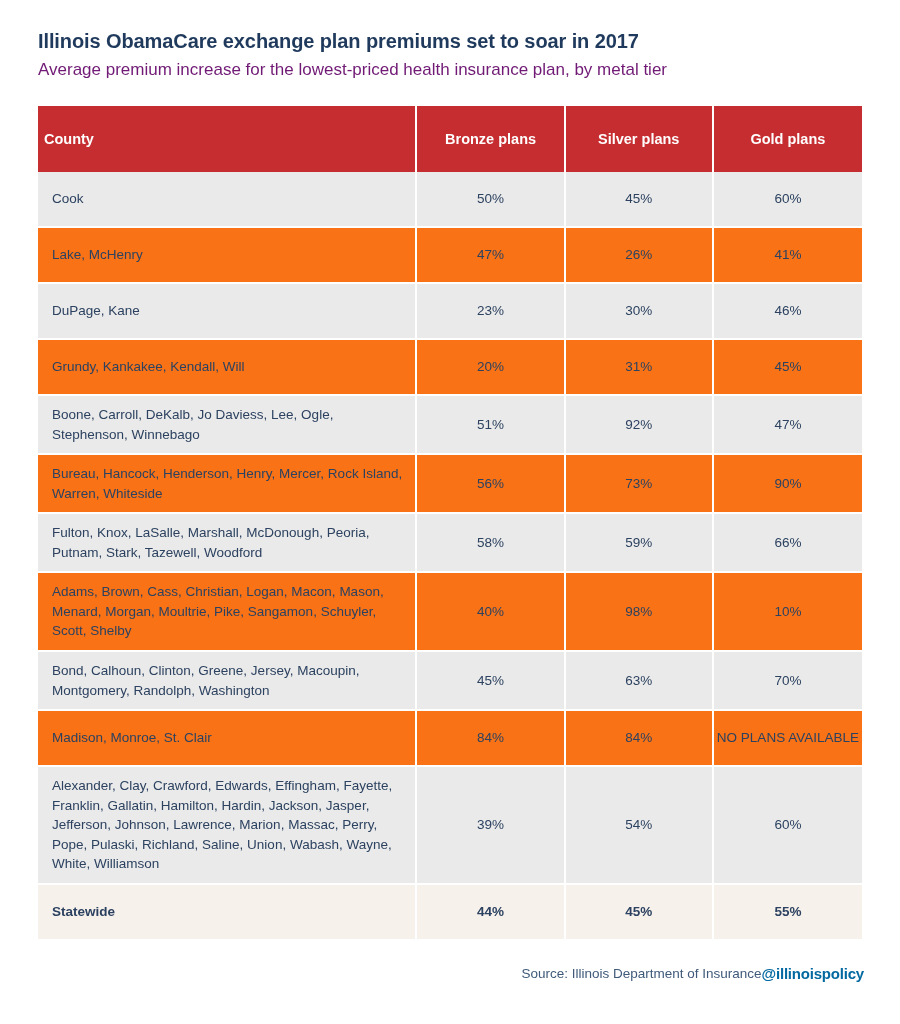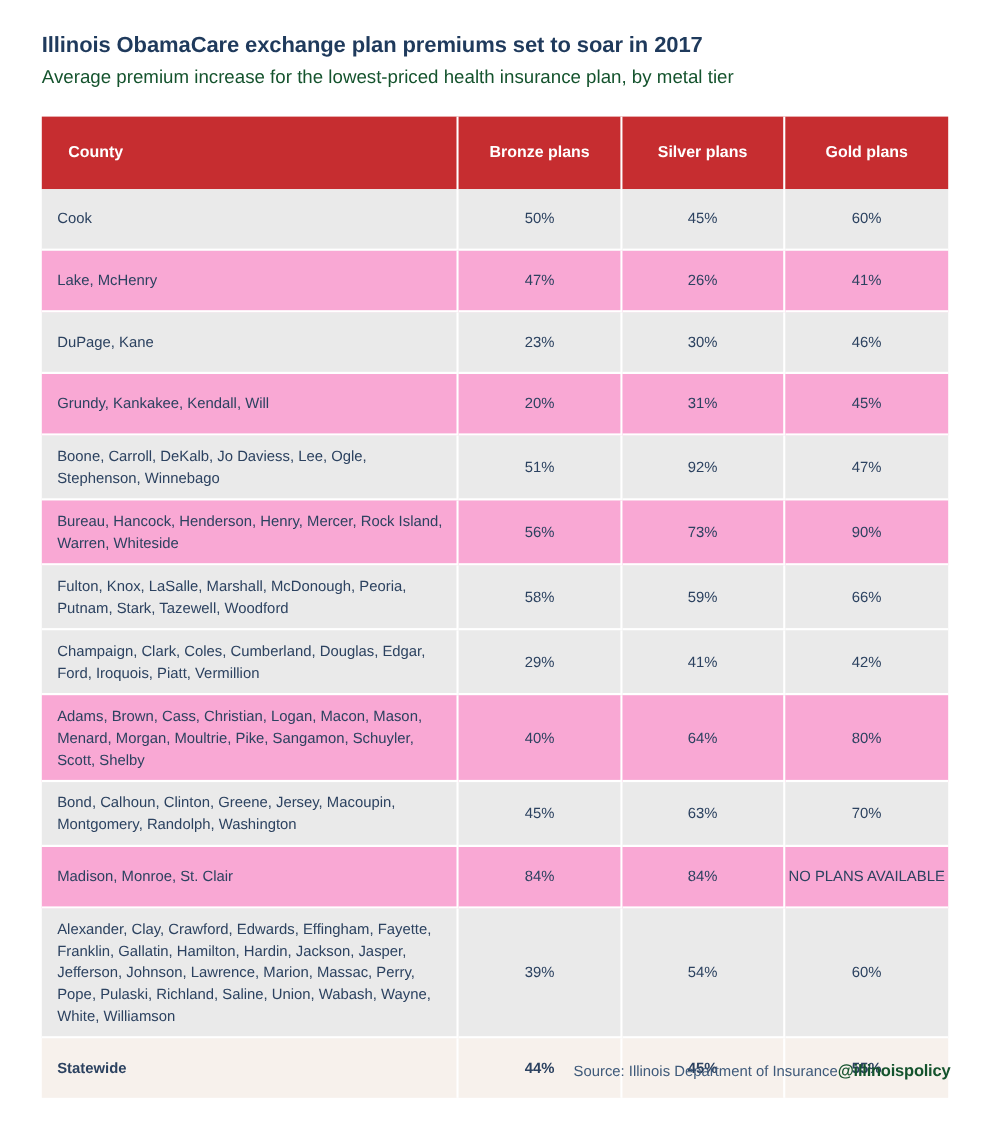--- a/index.html
+++ b/index.html
@@ -29,21 +29,21 @@
     font-size: 20px;
     font-weight: bold;
     color: #1f3a5c;
     letter-spacing: -0.1px;
     line-height: 1.3;
     margin: 0;
   }
   .subtitle {
     font-size: 17px;
     font-weight: normal;
-    color: #14532d;
+    color: #701a75;
     line-height: 1.35;
     margin: 5px 0 0 0;
   }
   .table-wrap {
     margin-top: 24px;
   }
   table.premium-table {
     width: 824px;
     border-collapse: separate;
     border-spacing: 0;
@@ -56,21 +56,21 @@
     color: #ffffff;
     font-size: 14.5px;
     font-weight: bold;
     height: 66px;
     vertical-align: middle;
     padding: 0;
     border-right: 2px solid #ffffff;
   }
   thead th.th-county {
     text-align: left;
-    padding-left: 24px;
+    padding-left: 6px;
   }
   thead th.th-metal {
     text-align: center;
   }
   thead th:last-child {
     border-right: none;
   }
   tbody td {
     font-size: 13.5px;
     color: #2c4260;
@@ -84,21 +84,21 @@
   tbody td:last-child { border-right: none; }
   tbody td.county {
     text-align: left;
     padding-left: 14px;
     padding-right: 10px;
   }
   tbody td.val {
     text-align: center;
   }
   tbody tr.band-gray td { background: #eaeaea; }
-  tbody tr.band-cream td { background: #f9a8d4; }
+  tbody tr.band-cream td { background: #f97316; }
   tbody tr.total td {
     font-weight: bold;
     background: #f7f1ec;
     border-bottom: none;
   }
   tbody tr.tall-1 td { height: 36px; }
   .footer {
     position: absolute;
     left: 38px;
     right: 20px;
@@ -107,21 +107,21 @@
     align-items: center;
     justify-content: flex-end;
   }
   .source {
     font-size: 13.5px;
     color: #3f5a7a;
   }
   .brand {
     font-size: 15px;
     font-weight: bold;
-    color: #14532d;
+    color: #0369a1;
     letter-spacing: -0.2px;
   }
 </style>
 </head>
 <body>
 
 <div class="page">
 
   <div class="header-block">
     <h1 class="title">Illinois ObamaCare exchange plan premiums set to soar in 2017</h1>
@@ -180,31 +180,25 @@
             <td class="val">56%</td>
             <td class="val">73%</td>
             <td class="val">90%</td>
           </tr>
           <tr class="band-gray tall-1">
             <td class="county">Fulton, Knox, LaSalle, Marshall, McDonough, Peoria, Putnam, Stark, Tazewell, Woodford</td>
             <td class="val">58%</td>
             <td class="val">59%</td>
             <td class="val">66%</td>
           </tr>
-          <tr class="band-gray tall-1">
-            <td class="county">Champaign, Clark, Coles, Cumberland, Douglas, Edgar, Ford, Iroquois, Piatt, Vermillion</td>
-            <td class="val">29%</td>
-            <td class="val">41%</td>
-            <td class="val">42%</td>
-          </tr>
           <tr class="band-cream tall-1">
             <td class="county">Adams, Brown, Cass, Christian, Logan, Macon, Mason, Menard, Morgan, Moultrie, Pike, Sangamon, Schuyler, Scott, Shelby</td>
             <td class="val">40%</td>
-            <td class="val">64%</td>
-            <td class="val">80%</td>
+            <td class="val">98%</td>
+            <td class="val">10%</td>
           </tr>
           <tr class="band-gray tall-1">
             <td class="county">Bond, Calhoun, Clinton, Greene, Jersey, Macoupin, Montgomery, Randolph, Washington</td>
             <td class="val">45%</td>
             <td class="val">63%</td>
             <td class="val">70%</td>
           </tr>
           <tr class="band-cream tall-1">
             <td class="county">Madison, Monroe, St. Clair</td>
             <td class="val">84%</td>

